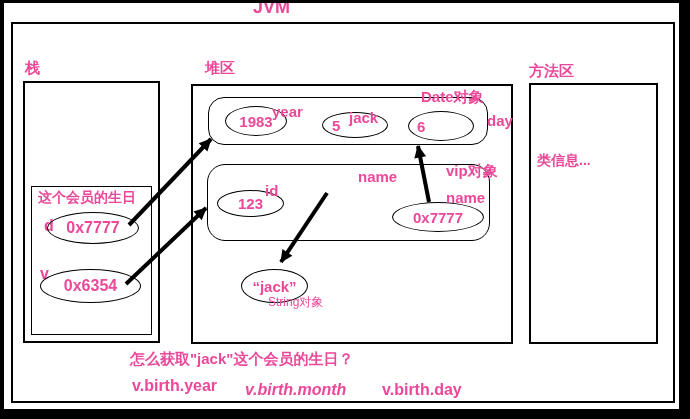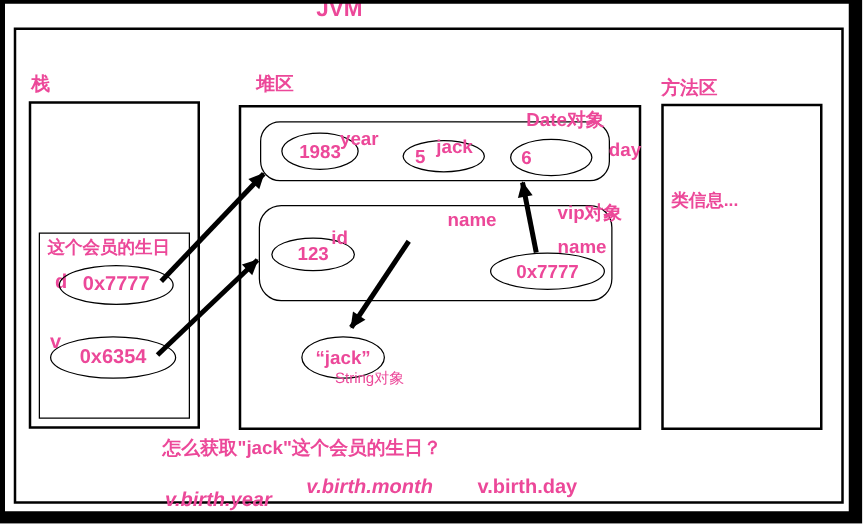--- a/index.html
+++ b/index.html
@@ -99,21 +99,21 @@
   <div class="oval fs15" style="left:241px;top:269px;width:67px;height:34px;">
     <span>“jack”</span>
   </div>
   <div class="lbl-plain fs12" style="left:268px;top:296px;">String对象</div>
 
   <div class="lbl fs15" style="left:529px;top:63px;">方法区</div>
   <div class="box" style="left:529px;top:83px;width:129px;height:261px;"></div>
   <div class="lbl fs14" style="left:537px;top:113px;margin-top:40px;">类信息...</div>
 
   <div class="lbl fs15" style="left:130px;top:351px;">怎么获取"jack"这个会员的生日？</div>
-  <div class="lbl fs16" style="left:132px;top:392px;font-style:italic;">v.birth.year</div>
+  <div class="lbl fs16" style="left:132px;top:377px;">v.birth.year</div>
   <div class="lbl fs16" style="left:245px;top:381px;font-style:italic;">v.birth.month</div>
   <div class="lbl fs16" style="left:382px;top:381px;">v.birth.day</div>
 
   <svg id="arrows" viewBox="0 0 690 419" xmlns="http://www.w3.org/2000/svg">
     <defs>
       <marker id="ah" markerWidth="16" markerHeight="14" refX="12" refY="6.5" orient="auto" markerUnits="userSpaceOnUse">
         <path d="M0.5,0.5 L13,6.5 L0.5,12.5 z" fill="#000"></path>
       </marker>
     </defs>
     <line x1="129" y1="225" x2="211" y2="139" stroke="#000" stroke-width="4" marker-end="url(#ah)"></line>

